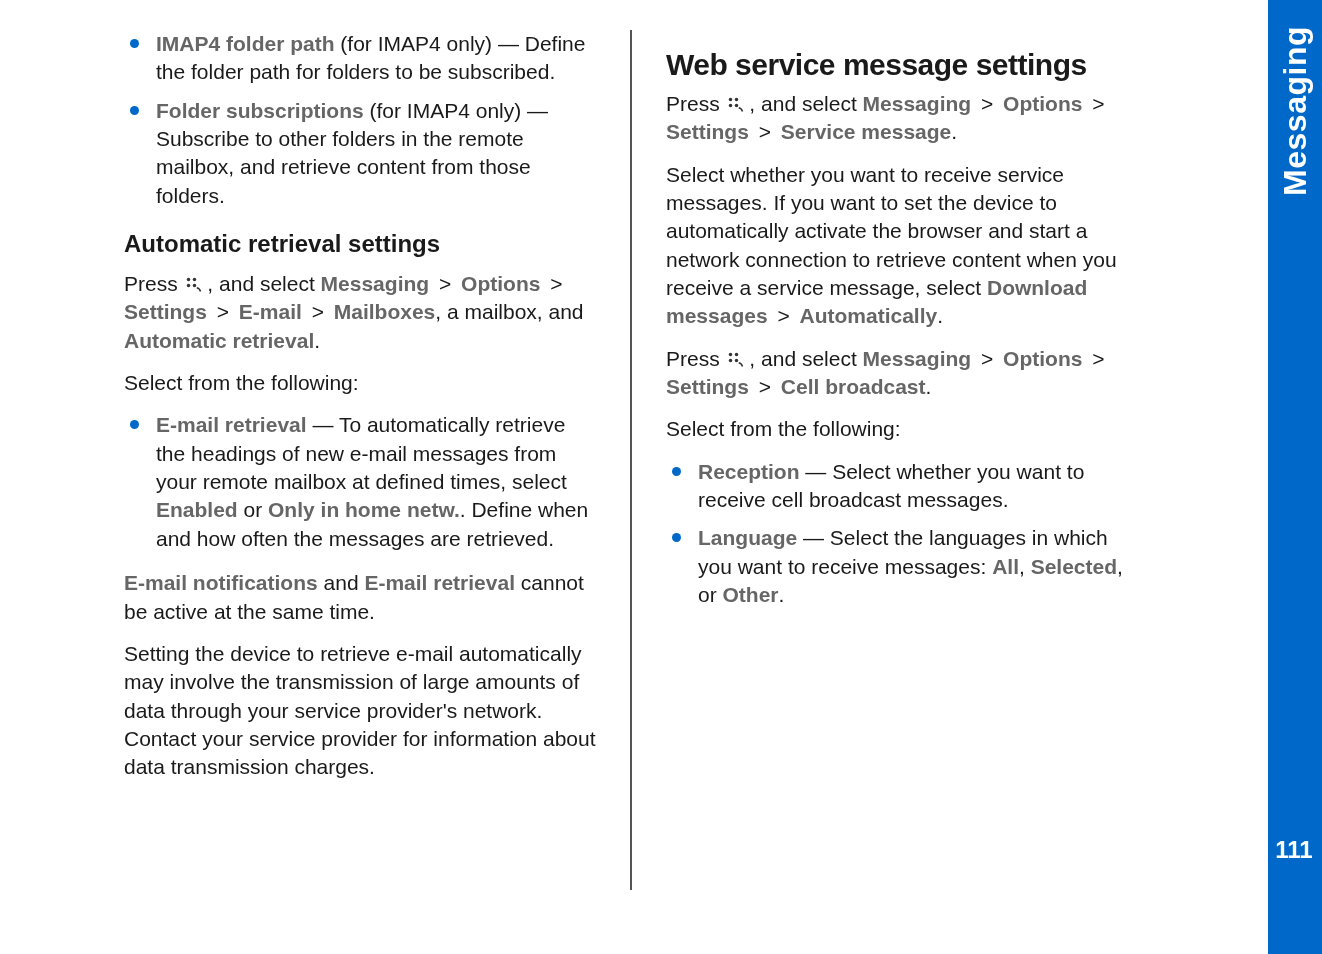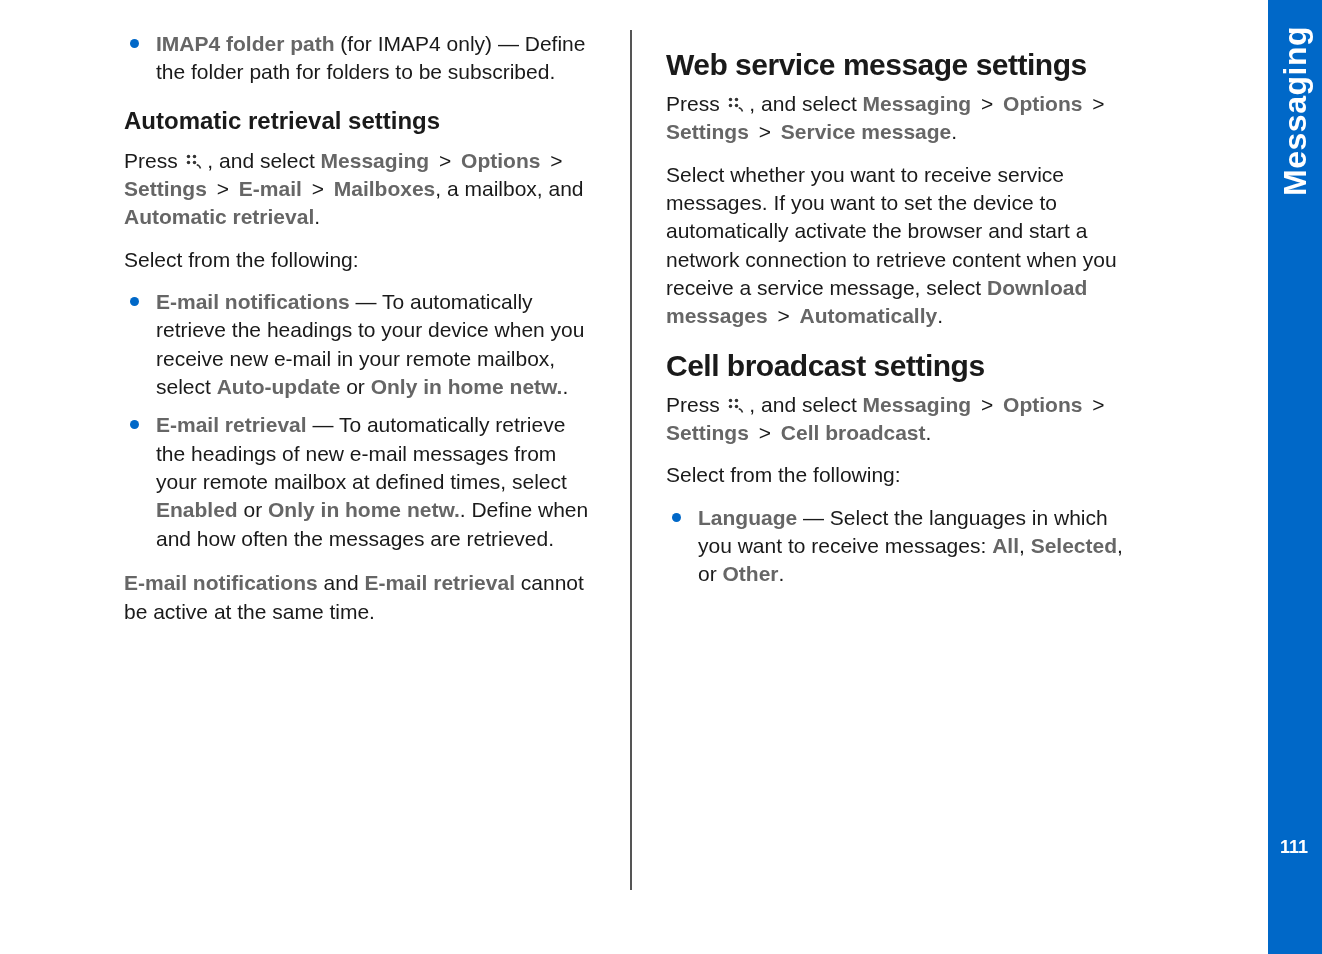--- a/index.html
+++ b/index.html
@@ -3,21 +3,21 @@
 <meta charset="utf-8">
 <style>
   * { box-sizing: border-box; margin: 0; padding: 0; }
   html, body { width: 1322px; height: 954px; background: #fff; font-family: Arial, Helvetica, sans-serif; color: #1a1a1a; }
   .page { position: relative; width: 1322px; height: 954px; padding: 30px 60px 30px 100px; }
   .columns { display: flex; gap: 0; height: 860px; }
   .col { width: 520px; padding: 0 24px; }
   .divider { width: 2px; background: #555; margin: 0 10px; }
   .sidebar { position: absolute; right: 0; top: 0; width: 54px; height: 954px; background: #0068c8; display: flex; flex-direction: column; justify-content: flex-start; align-items: center; }
   .sidebar-title { writing-mode: vertical-rl; transform: rotate(180deg); font-size: 32px; font-weight: 700; color: #fff; margin-top: 26px; letter-spacing: 0.5px; }
-  .page-num { position: absolute; right: 8px; bottom: 96px; width: 40px; text-align: center; font-size: 18px; font-weight: 700; color: #fff; }
+  .page-num { position: absolute; right: 8px; bottom: 90px; width: 40px; text-align: center; font-size: 24px; font-weight: 700; color: #fff; }
   ul { list-style: none; margin: 0 0 16px 0; }
   li { position: relative; padding-left: 32px; margin-bottom: 10px; font-size: 21px; line-height: 1.35; }
   li::before { content: ""; position: absolute; left: 6px; top: 9px; width: 9px; height: 9px; background: #0068c8; border-radius: 50%; }
   .term { color: #666; font-weight: 700; }
   .plain { color: #1a1a1a; font-weight: 400; }
   h2 { font-size: 30px; font-weight: 800; margin: 18px 0 8px; letter-spacing: -0.5px; }
   h3 { font-size: 24px; font-weight: 800; margin: 20px 0 12px; }
   p { font-size: 21px; line-height: 1.35; margin-bottom: 14px; }
   .gt { color: #1a1a1a; padding: 0 4px; }
   .menu-icon { display: inline-block; width: 18px; height: 18px; vertical-align: -2px; }
@@ -26,20 +26,23 @@
 </head>
 <body>
 
 <div class="page">
   <div class="columns">
 
     <div class="col">
       <ul>
         <li>
           <span class="term">IMAP4 folder path</span><span class="plain"> (for IMAP4 only)  — Define the folder path for folders to be subscribed.</span>
+        </li>
+        <li>
+          <span class="term">Folder subscriptions</span><span class="plain"> (for IMAP4 only)  — Subscribe to other folders in the remote mailbox, and retrieve content from those folders.</span>
         </li>
       </ul>
 
       <h3>Automatic retrieval settings</h3>
 
       <p>
         <span>Press </span>
         <span class="menu-icon">
           <svg viewBox="0 0 24 24" fill="#333">
               <circle cx="6" cy="6" r="2.3"></circle>
@@ -54,31 +57,29 @@
         <span class="term">Options</span><span class="gt"> &gt; </span>
         <span class="term">Settings</span><span class="gt"> &gt; </span>
         <span class="term">E-mail</span><span class="gt"> &gt; </span>
         <span class="term">Mailboxes</span><span>, a mailbox, and </span><span class="term">Automatic retrieval</span><span>.</span>
       </p>
 
       <p>Select from the following:</p>
 
       <ul>
         <li>
-          <span class="term">E-mail notifications</span><span class="plain">  — To automatically retrieve the headings to your device when you receive new e-mail in your remote mailbox, select </span><span class="term">Auto-update</span><span class="plain"> or </span><span class="term">Only in home netw.</span><span class="plain">.</span>
-        </li>
-        <li>
           <span class="term">E-mail retrieval</span><span class="plain">  — To automatically retrieve the headings of new e-mail messages from your remote mailbox at defined times, select </span><span class="term">Enabled</span><span class="plain"> or </span><span class="term">Only in home netw.</span><span class="plain">. Define when and how often the messages are retrieved.</span>
         </li>
       </ul>
 
       <p>
         <span class="term">E-mail notifications</span><span> and </span><span class="term">E-mail retrieval</span><span> cannot be active at the same time.</span>
       </p>
 
+      <p>Setting the device to retrieve e-mail automatically may involve the transmission of large amounts of data through your service provider's network. Contact your service provider for information about data transmission charges.</p>
     </div>
 
     <div class="divider"></div>
 
     <div class="col">
       <h2>Web service message settings</h2>
 
       <p>
         <span>Press </span>
         <span class="menu-icon">
@@ -94,21 +95,20 @@
         <span class="term">Messaging</span><span class="gt"> &gt; </span>
         <span class="term">Options</span><span class="gt"> &gt; </span>
         <span class="term">Settings</span><span class="gt"> &gt; </span>
         <span class="term">Service message</span><span>.</span>
       </p>
 
       <p>
         <span>Select whether you want to receive service messages. If you want to set the device to automatically activate the browser and start a network connection to retrieve content when you receive a service message, select </span><span class="term">Download messages</span><span class="gt"> &gt; </span><span class="term">Automatically</span><span>.</span>
       </p>
 
-      <h2>Cell broadcast settings</h2>
 
 
       <p>
         <span>Press </span>
         <span class="menu-icon">
           <svg viewBox="0 0 24 24" fill="#333">
               <circle cx="6" cy="6" r="2.3"></circle>
               <circle cx="14" cy="6" r="2.3"></circle>
               <circle cx="6" cy="14" r="2.3"></circle>
               <circle cx="14" cy="14" r="2.3"></circle>
@@ -119,20 +119,23 @@
         <span class="term">Messaging</span><span class="gt"> &gt; </span>
         <span class="term">Options</span><span class="gt"> &gt; </span>
         <span class="term">Settings</span><span class="gt"> &gt; </span>
         <span class="term">Cell broadcast</span><span>.</span>
       </p>
 
       <p>Select from the following:</p>
 
       <ul>
         <li>
+          <span class="term">Reception</span><span class="plain">  — Select whether you want to receive cell broadcast messages.</span>
+        </li>
+        <li>
           <span class="term">Language</span><span class="plain">  — Select the languages in which you want to receive messages: </span><span class="term">All</span><span class="plain">, </span><span class="term">Selected</span><span class="plain">, or </span><span class="term">Other</span><span class="plain">.</span>
         </li>
       </ul>
     </div>
 
   </div>
 
   <div class="sidebar">
     <div class="sidebar-title">Messaging</div>
   </div>

